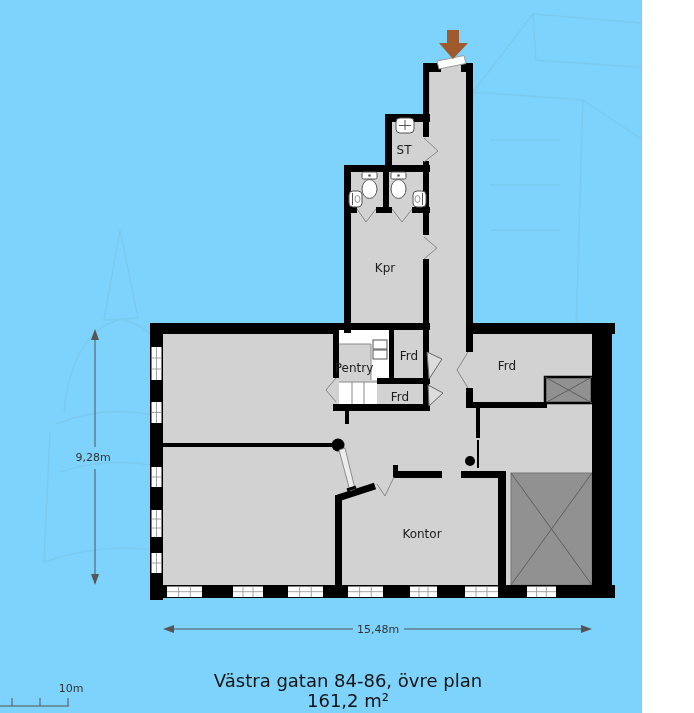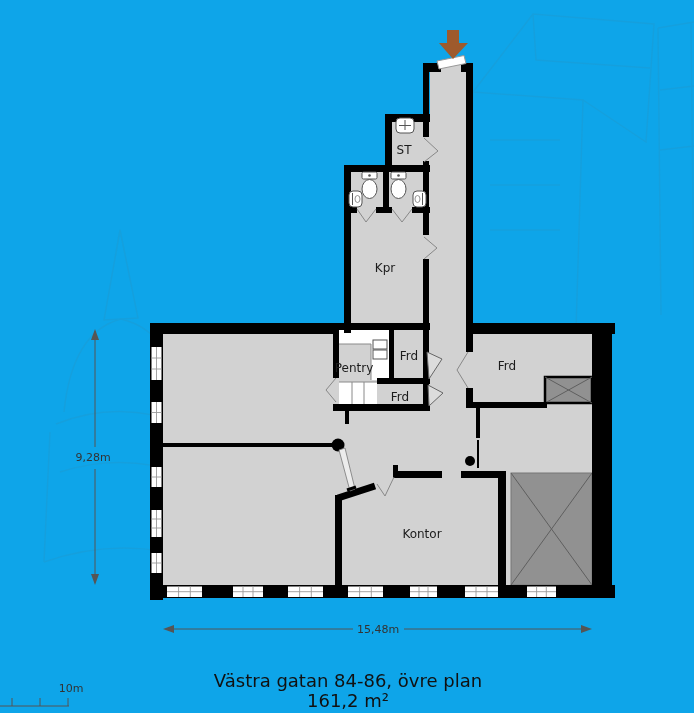--- a/index.html
+++ b/index.html
@@ -1,16 +1,16 @@
 <!DOCTYPE html>
 <html><head>
 <meta charset="utf-8">
 <style>
   html,body{margin:0;padding:0;background:#fff;}
-  #stage{position:relative;width:694px;height:713px;background:#0ea5e9;overflow:hidden;
+  #stage{position:relative;width:642px;height:713px;background:#7dd3fc;overflow:hidden;
          font-family:"DejaVu Sans",sans-serif;}
   svg{position:absolute;left:0;top:0;}
   .wall{fill:#000;}
   .thin{stroke:#8a8a8a;stroke-width:1;fill:none;}
   .fix{stroke:#555;stroke-width:1;fill:#fff;}
   .winline{stroke:#9a9a9a;stroke-width:0.9;}
   .lbl{font-family:"DejaVu Sans",sans-serif;font-size:12px;fill:#1c1c1c;text-anchor:middle;}
   .dimtxt{font-family:"DejaVu Sans",sans-serif;font-size:11px;fill:#333;text-anchor:middle;}
   .dimline{stroke:#555;stroke-width:1;fill:none;}
   .dimarrow{fill:#555;}

